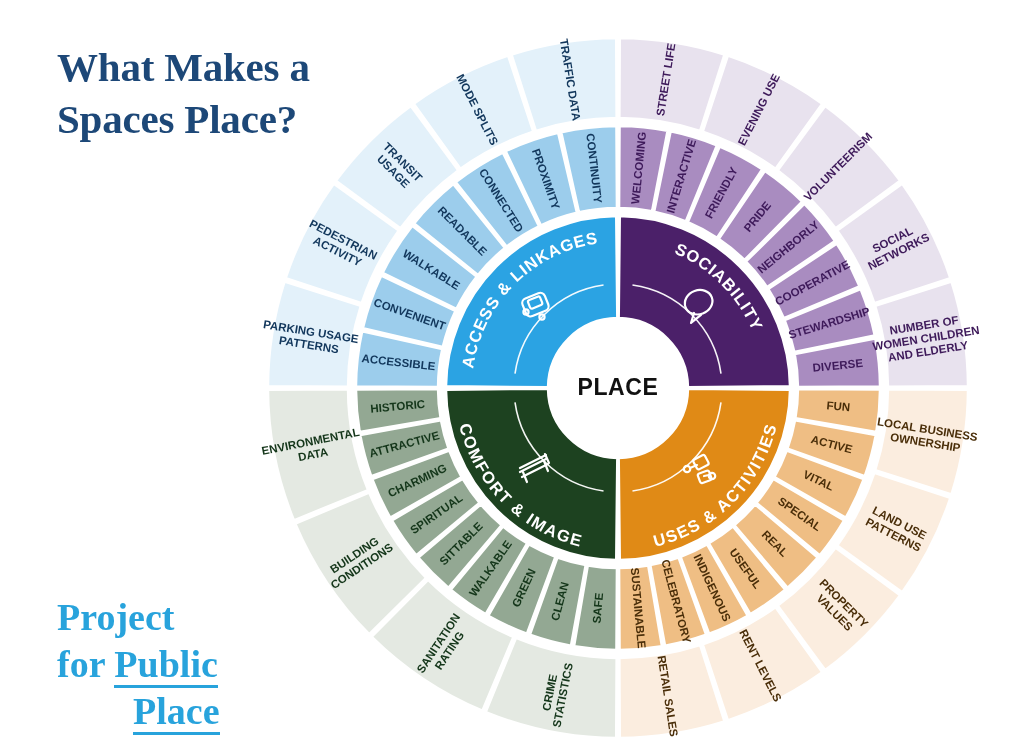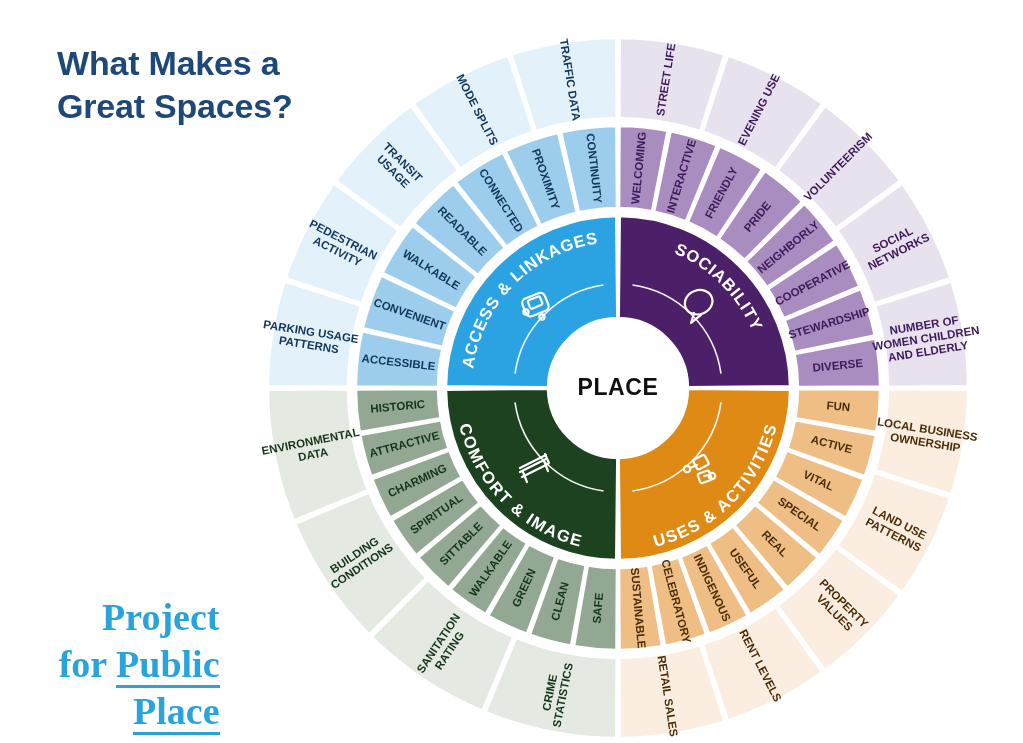--- a/index.html
+++ b/index.html
@@ -2,51 +2,51 @@
 <html><head>
 <meta charset="utf-8">
 <style>
   html,body{margin:0;padding:0;}
   body{
     width:1023px;height:743px;background:#ffffff;overflow:hidden;
     font-family:"Liberation Sans",sans-serif;position:relative;
   }
   #title{
     position:absolute;left:57px;top:42px;
-    font-size:34px;font-weight:bold;line-height:1.26;
-    color:#1d4878;letter-spacing:-0.2px;
+    font-size:41px;font-weight:bold;line-height:1.26;
+    color:#1d4878;letter-spacing:-0.2px;font-family:Liberation Serif, serif;
   }
   #logo{
     position:absolute;left:57px;top:594px;
     font-family:"Liberation Serif",serif;
     font-size:38px;font-weight:bold;line-height:1.23;
     color:#28a3dc;
   }
   #logo .u{border-bottom:3px solid #28a3dc;display:inline-block;line-height:1.05;}
-  #logo .ln{display:block;text-align:right;}
+  #logo .ln{display:block;}
   #logo .ln.indent{padding-left:76px;}
   svg#wheel{position:absolute;left:0;top:0;}
   .seg-label{
     font-family:"Liberation Sans",sans-serif;
     font-weight:bold;
     text-anchor:middle;
     dominant-baseline:middle;
   }
   .center-label{
     font-family:"Liberation Sans",sans-serif;
     font-weight:bold;font-size:23px;fill:#111111;
     text-anchor:middle;dominant-baseline:middle;letter-spacing:0.6px;
   }
 </style>
 </head>
 <body>
 
 <div id="title">
   <div>What Makes a</div>
-  <div>Great Spaces?</div>
+  <div>Spaces Place?</div>
 </div>
 
 <svg id="wheel" width="1023" height="743" viewBox="0 0 1023 743" xmlns="http://www.w3.org/2000/svg">
   <g id="wheel-segments">
       <path d="M619.8011468679942,216.0094308691319 A172,172 0 0 1 789.9905691308682,386.19885313200547 L687.9961618555858,387.2669751118627 A70,70 0 0 0 618.7330248881373,318.00383814441415 Z" fill="#4B2069" stroke="#FFFFFF" stroke-width="2.4"></path>
       <path d="M619.6004569703579,126.00488833284305 A262,262 0 0 1 667.5430060633514,130.72681727353176 L652.0371797381804,211.24743171464013 A180,180 0 0 0 619.0995505903221,208.00335839660974 Z" fill="#A98CC0" stroke="#FFFFFF" stroke-width="2.4"></path>
       <path d="M670.6824153402429,131.3512846049719 A262,262 0 0 1 716.782559158084,145.33561034593552 L685.865880337615,221.28400710789464 A180,180 0 0 0 654.1940258062738,211.6764550721181 Z" fill="#A98CC0" stroke="#FFFFFF" stroke-width="2.4"></path>
       <path d="M719.7398180332411,146.5605470794738 A262,262 0 0 1 762.2259539022687,169.26985982498735 L717.086533215299,237.72738461258672 A180,180 0 0 0 687.8975849083336,222.1255666958217 Z" fill="#A98CC0" stroke="#FFFFFF" stroke-width="2.4"></path>
       <path d="M764.8874165755694,171.04819232890648 A262,262 0 0 1 802.1268261208361,201.6097859256892 L744.4993461898873,259.94565445276356 A180,180 0 0 0 718.9150190213835,238.949139767951 Z" fill="#A98CC0" stroke="#FFFFFF" stroke-width="2.4"></path>
       <path d="M804.3902140743107,203.87317387916386 A262,262 0 0 1 834.9518076710934,241.11258342443054 L767.050860232049,287.0849809786164 A180,180 0 0 0 746.0543455472364,261.50065381011257 Z" fill="#A98CC0" stroke="#FFFFFF" stroke-width="2.4"></path>

